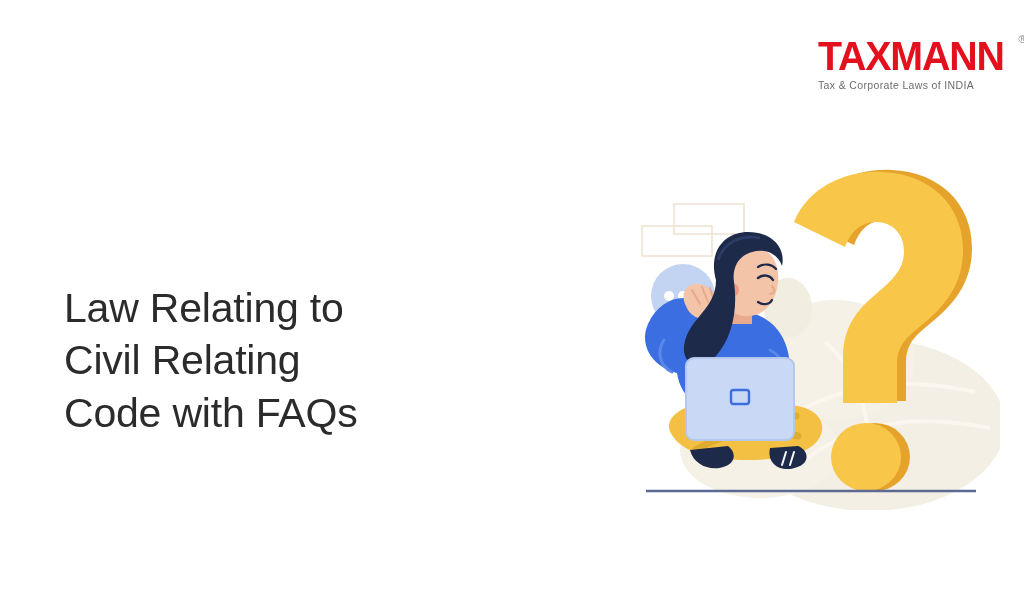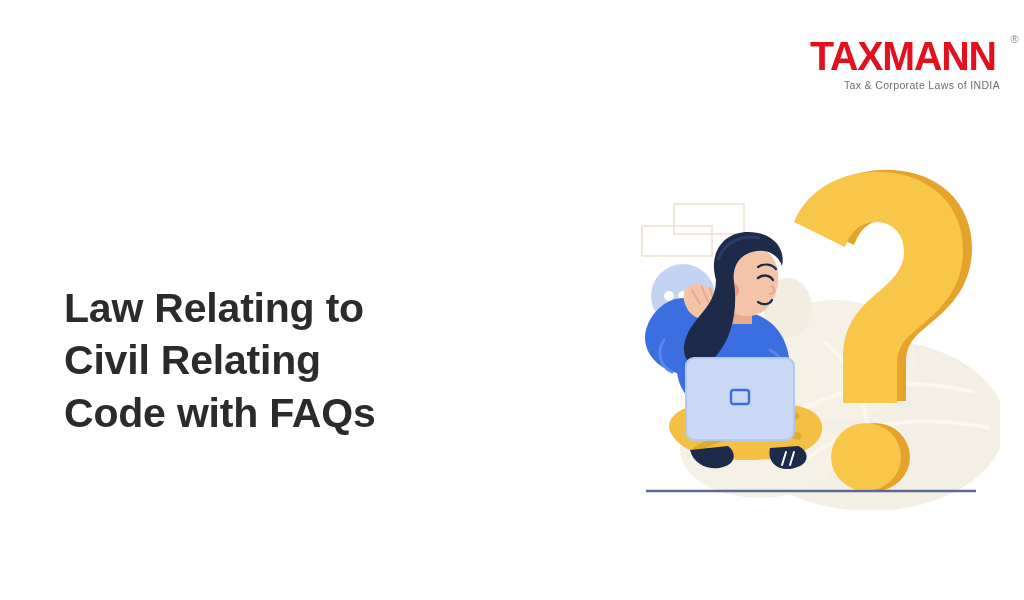--- a/index.html
+++ b/index.html
@@ -12,23 +12,23 @@
   }
   .page {
     position:relative;
     width:1024px; height:600px;
     background:#ffffff;
   }
 
   
   .brand {
     position:absolute;
-    top:36px; right:24px;
+    top:36px; right:16px;
     width:190px;
-    text-align:right;
+    text-align:left;
     user-select:none;
   }
   .brand-wordmark-wrap {
     position:relative;
     display:inline-block;
     line-height:1;
   }
   .brand-wordmark {
     display:block;
     font-family:"Liberation Sans", sans-serif;
@@ -57,21 +57,21 @@
   }
 
   
   .headline {
     position:absolute;
     left:64px;
     top:282px;
     width:420px;
     font-size:41px;
     line-height:1.28;
-    font-weight:700;
+    font-weight:400;
     letter-spacing:-0.2px;
     color:#2b2b2b;
   }
   .headline .ln { display:block; white-space:nowrap; }
 
   
   .illustration {
     position:absolute;
     left:620px; top:160px;
     width:380px; height:350px;

